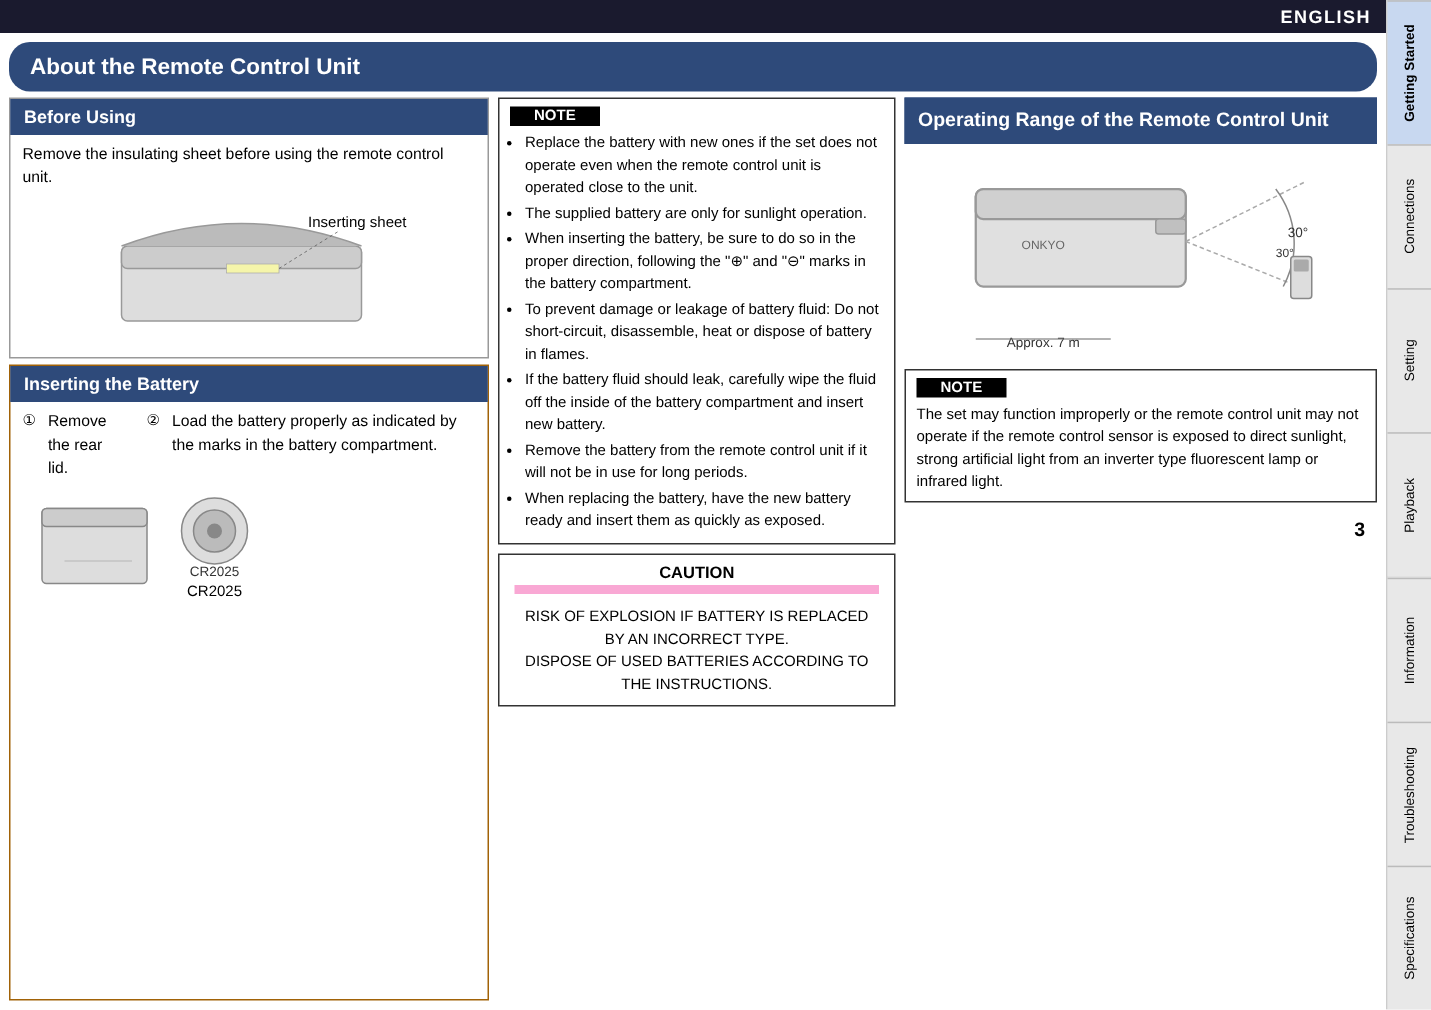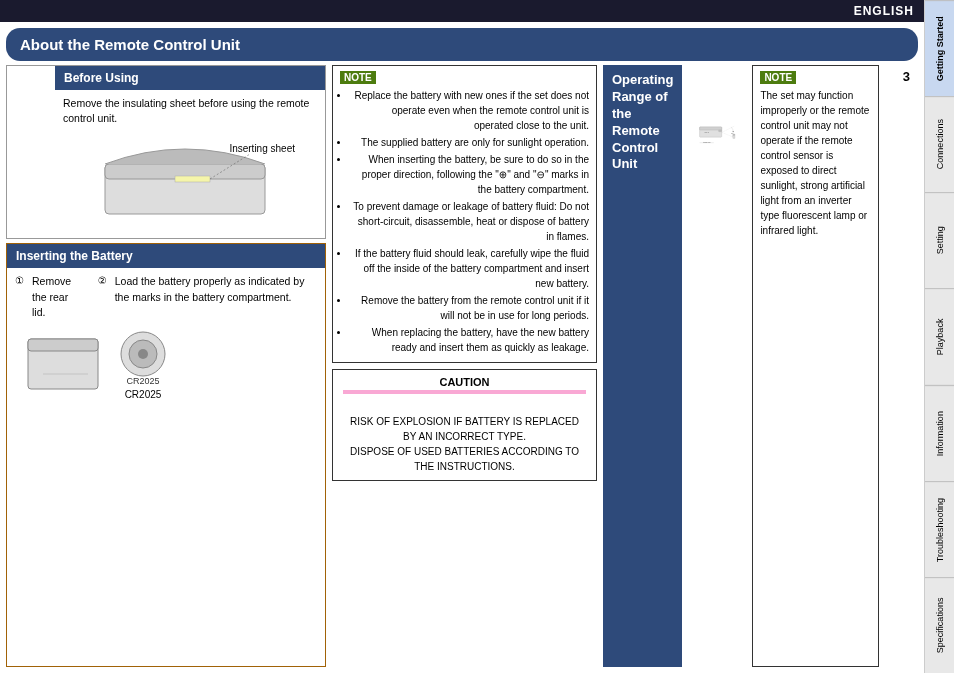--- a/index.html
+++ b/index.html
@@ -78,21 +78,20 @@
 
     .section-content {
       padding: 6px 8px;
       font-size: 10.5px;
       line-height: 1.45;
     }
 
     
     .before-using {
       border: 1px solid #999;
-      padding-left: 48px;
     }
 
     
     .inserting-battery {
       border: 1px solid #a16207;
       flex: 1;
     }
 
     .battery-steps {
       padding: 6px 8px;
@@ -140,66 +139,66 @@
       gap: 6px;
     }
 
     
     .note-box {
       border: 1px solid #333;
       padding: 5px 7px;
     }
 
     .note-label {
-      background: #4d7c0f;
+      background: #000000;
       color: #fff;
       font-size: 10px;
       font-weight: bold;
-      padding: 1px 4px;
+      padding: 1px 16px;
       display: inline-block;
       margin-bottom: 4px;
     }
 
     .note-box ul {
       padding-left: 10px;
       font-size: 10px;
       line-height: 1.5;
     }
 
     .note-box ul li {
       margin-bottom: 2px;
-      text-align: right;
     }
 
     
     .caution-box {
       border: 1px solid #333;
       padding: 6px 10px;
       text-align: center;
     }
 
     .caution-title {
       font-weight: bold;
       font-size: 11px;
-      margin-bottom: 20px;
-      border-bottom: 4px solid #f9a8d4;
+      margin-bottom: 8px;
+      border-bottom: 6px solid #f9a8d4;
       padding-bottom: 2px;
     }
 
     .caution-text {
       font-size: 10px;
       line-height: 1.5;
       text-transform: uppercase;
     }
 
     
     .col-right {
       flex: 1;
       display: flex;
-      gap: 16px;
+      flex-direction: column;
+      gap: 6px;
     }
 
     .operating-range-header {
       background: #2e4a7a;
       color: #fff;
       font-size: 13px;
       font-weight: bold;
       padding: 6px 8px;
       border: 1px solid #2e4a7a;
       line-height: 1.3;
@@ -337,21 +336,21 @@
 
       <div class="note-box">
         <span class="note-label">NOTE</span>
         <ul>
           <li>Replace the battery with new ones if the set does not operate even when the remote control unit is operated close to the unit.</li>
           <li>The supplied battery are only for sunlight operation.</li>
           <li>When inserting the battery, be sure to do so in the proper direction, following the "⊕" and "⊖" marks in the battery compartment.</li>
           <li>To prevent damage or leakage of battery fluid: Do not short-circuit, disassemble, heat or dispose of battery in flames.</li>
           <li>If the battery fluid should leak, carefully wipe the fluid off the inside of the battery compartment and insert new battery.</li>
           <li>Remove the battery from the remote control unit if it will not be in use for long periods.</li>
-          <li>When replacing the battery, have the new battery ready and insert them as quickly as leakage.</li>
+          <li>When replacing the battery, have the new battery ready and insert them as quickly as exposed.</li>
         </ul>
       </div>
 
       <div class="caution-box">
         <div class="caution-title">CAUTION</div>
         <div class="caution-text">
           <div>RISK OF EXPLOSION IF BATTERY IS REPLACED</div>
           <div>BY AN INCORRECT TYPE.</div>
           <div>DISPOSE OF USED BATTERIES ACCORDING TO</div>
           <div>THE INSTRUCTIONS.</div>

